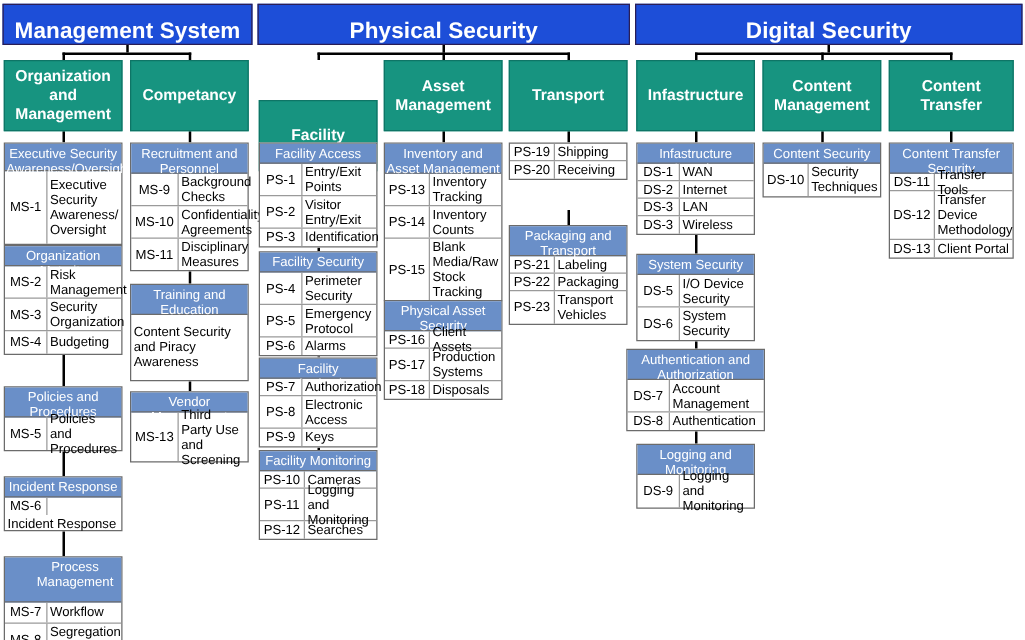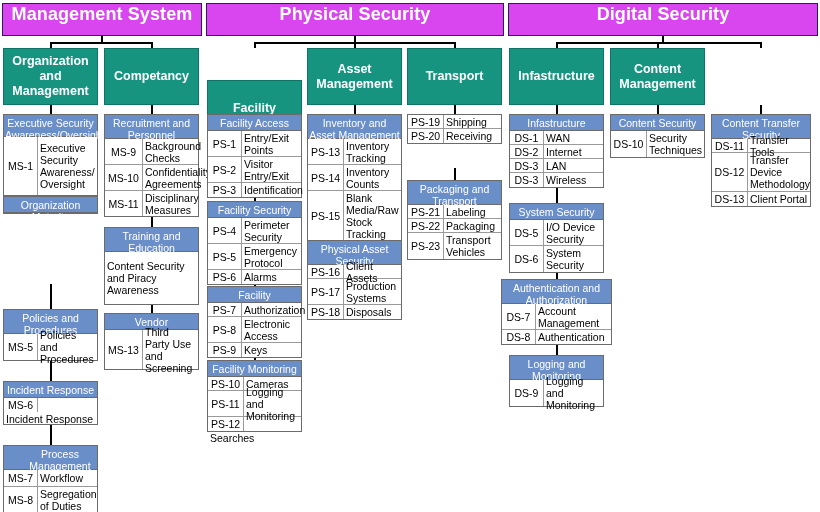--- a/index.html
+++ b/index.html
@@ -17,26 +17,26 @@
 
   #chart-root {
     position: relative;
     width: 820px;
     height: 512px;
   }
 
   
   .domain-banner {
     position: absolute;
-    background: #d946ef;
+    background: #1d4ed8;
     color: #ffffff;
     font-weight: bold;
     font-size: 18px;
     display: flex;
-    align-items: flex-start;
+    align-items: flex-end;
     justify-content: center;
     box-sizing: border-box;
     border: 1px solid #2a1e56;
     letter-spacing: 0.1px;
   }
 
   
   .cat-box {
     position: absolute;
     background: #179480;
@@ -180,52 +180,69 @@
     </div>
     <div class="cat-box" style="left: 407px; top: 48px; width: 95px; height: 57px;">
       <span>Transport</span>
     </div>
     <div class="cat-box" style="left: 509px; top: 48px; width: 95px; height: 57px;">
       <span>Infastructure</span>
     </div>
     <div class="cat-box" style="left: 610px; top: 48px; width: 95px; height: 57px;">
       <span>Content Management</span>
     </div>
+    <div class="cat-box" style="left: 711px; top: 48px; width: 100px; height: 57px;">
+      <span>Content Transfer</span>
+    </div>
     <div class="group" style="left: 3px; top: 114px; width: 95px;">
       <div class="group-header" style="height: 22px;">Executive Security Awareness/Oversight</div>
       <div class="group-rows">
         <div class="grow" style="height: 58px;">
           <div class="gcode" style="width: 34px;">MS-1</div>
           <div class="glabel">Executive Security Awareness/ Oversight</div>
         </div>
       </div>
     </div>
     <div class="group" style="left: 3px; top: 196px; width: 95px;">
       <div class="group-header" style="height: 16px;">Organization Maturity</div>
+      <div class="group-rows">
+        <div class="grow" style="height: 26px;">
+          <div class="gcode" style="width: 34px;">MS-2</div>
+          <div class="glabel">Risk Management</div>
+        </div>
+        <div class="grow" style="height: 26px;">
+          <div class="gcode" style="width: 34px;">MS-3</div>
+          <div class="glabel">Security Organization</div>
+        </div>
+        <div class="grow" style="height: 18px;">
+          <div class="gcode" style="width: 34px;">MS-4</div>
+          <div class="glabel">Budgeting</div>
+        </div>
+      </div>
     </div>
     <div class="group" style="left: 3px; top: 309px; width: 95px;">
       <div class="group-header" style="height: 24px;">Policies and Procedures</div>
       <div class="group-rows">
         <div class="grow" style="height: 26px;">
           <div class="gcode" style="width: 34px;">MS-5</div>
           <div class="glabel">Policies and Procedures</div>
         </div>
       </div>
     </div>
     <div class="group" style="left: 3px; top: 381px; width: 95px;">
       <div class="group-header" style="height: 16px;">Incident Response</div>
       <div class="group-rows">
         <div class="grow" style="height: 26px; flex-direction: column;">
           <div class="gcode" style="width: 34px;">MS-6</div>
           <div class="glabel">Incident Response</div>
         </div>
       </div>
     </div>
     <div class="group" style="left: 3px; top: 445px; width: 95px;">
-      <div class="group-header" style="height: 24px; padding-left: 20px;">Process Management</div>
+      <div class="group-header" style="height: 36px; padding-left: 20px;">Process Management</div>
       <div class="group-rows">
         <div class="grow" style="height: 17px;">
           <div class="gcode" style="width: 34px;">MS-7</div>
           <div class="glabel">Workflow</div>
         </div>
         <div class="grow" style="height: 26px;">
           <div class="gcode" style="width: 34px;">MS-8</div>
           <div class="glabel">Segregation of Duties</div>
         </div>
       </div>
@@ -319,21 +336,21 @@
       <div class="group-header" style="height: 16px;">Facility Monitoring</div>
       <div class="group-rows">
         <div class="grow" style="height: 14px;">
           <div class="gcode" style="width: 36px;">PS-10</div>
           <div class="glabel">Cameras</div>
         </div>
         <div class="grow" style="height: 26px;">
           <div class="gcode" style="width: 36px;">PS-11</div>
           <div class="glabel">Logging and Monitoring</div>
         </div>
-        <div class="grow" style="height: 14px; flex-direction: column;">
+        <div class="grow" style="height: 14px;">
           <div class="gcode" style="width: 36px;">PS-12</div>
           <div class="glabel">Searches</div>
         </div>
       </div>
     </div>
     <div class="group" style="left: 307px; top: 114px; width: 95px;">
       <div class="group-header" style="height: 24px;">Inventory and Asset Management</div>
       <div class="group-rows">
         <div class="grow" style="height: 26px;">
           <div class="gcode" style="width: 36px;">PS-13</div>

